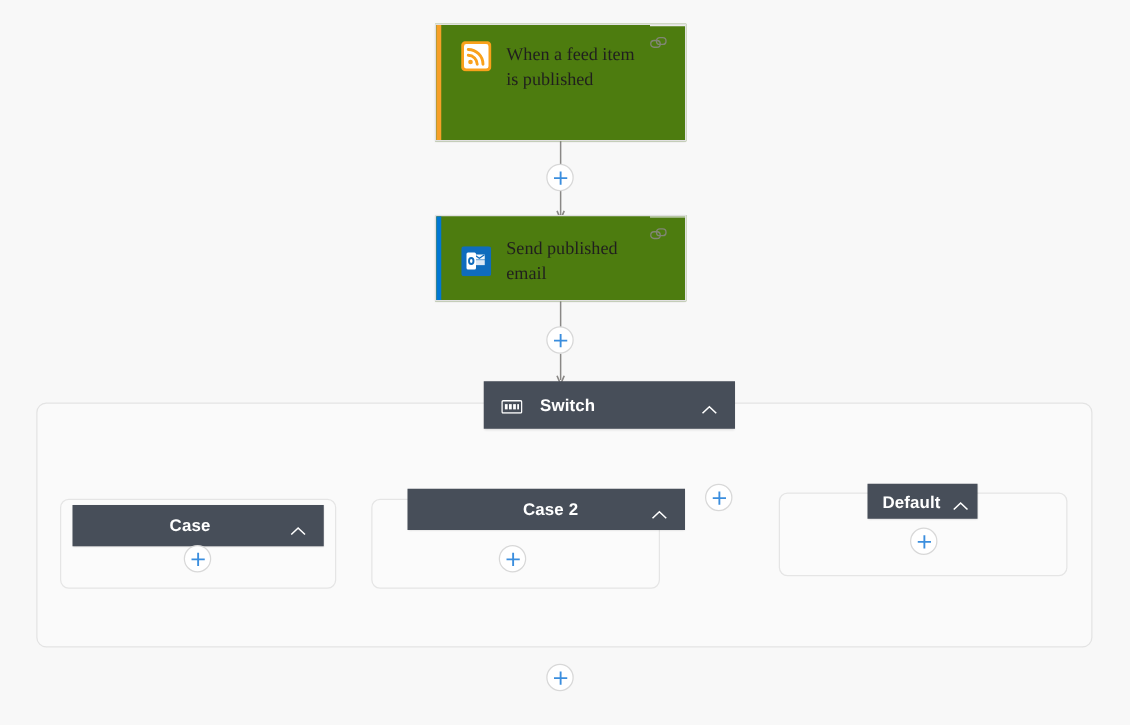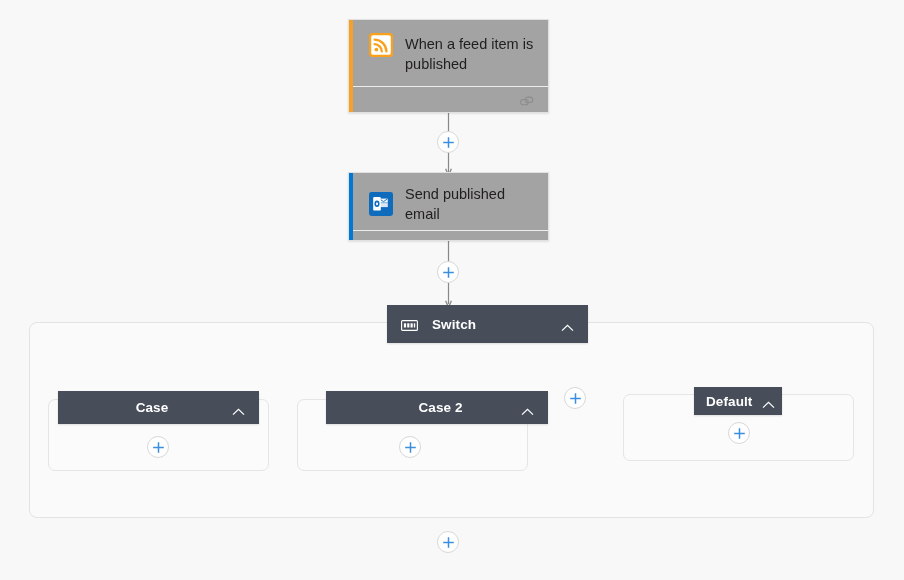--- a/index.html
+++ b/index.html
@@ -27,27 +27,28 @@
     left: 0;
     top: 0;
     width: 904px;
     height: 580px;
     pointer-events: none;
   }
 
   
   .card {
     position: absolute;
-    background: #a3a3a3;
+    background: #4d7c0f;
     border: 1px solid #e1e1e1;
     box-sizing: border-box;
     box-shadow: 0 0.6px 1.8px rgba(0,0,0,0.10), 0 0.3px 0.9px rgba(0,0,0,0.07);
     display: flex;
-    flex-direction: column;
+    flex-direction: row;
     overflow: hidden;
+    font-family: Liberation Serif, serif;
   }
   .card .accent {
     position: absolute;
     left: 0;
     top: 0;
     bottom: 0;
     width: 4px;
   }
   .card-body {
     display: flex;
@@ -270,21 +271,21 @@
       </svg>
     </span>
     <span class="hdr-label">Switch</span>
     <span class="chev" style="margin-left:auto;">
       <svg width="13" height="8" viewBox="0 0 13 8">
         <path d="M1,6.6 L6.5,1.4 L12,6.6" fill="none" stroke="#ffffff" stroke-width="1.25"></path>
       </svg>
     </span>
   </div>
 
-  <div class="node-header centered" style="left:58px; top:391px; width:201px; height:33px;">
+  <div class="node-header centered" style="left:58px; top:404px; width:201px; height:33px;">
     <span class="hdr-label">Case</span>
     <span class="chev">
       <svg width="13" height="8" viewBox="0 0 13 8">
         <path d="M1,6.6 L6.5,1.4 L12,6.6" fill="none" stroke="#ffffff" stroke-width="1.25"></path>
       </svg>
     </span>
   </div>
 
   <div class="node-header centered" style="left:326px; top:391px; width:222px; height:33px;padding-left:34px;">
     <span class="hdr-label">Case 2</span>

